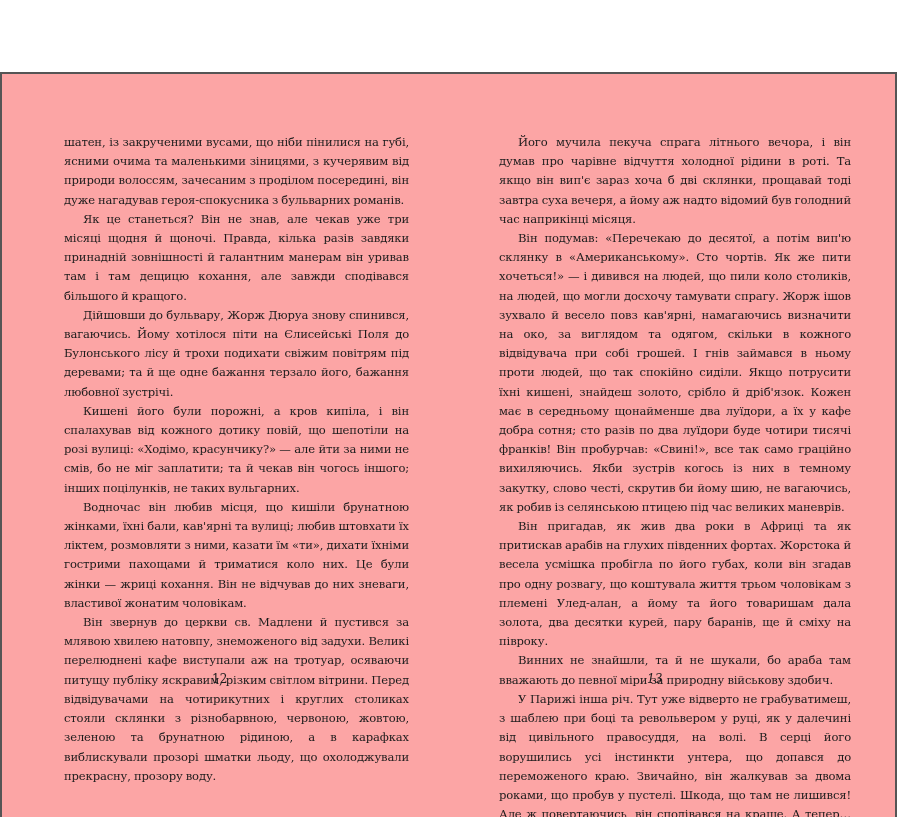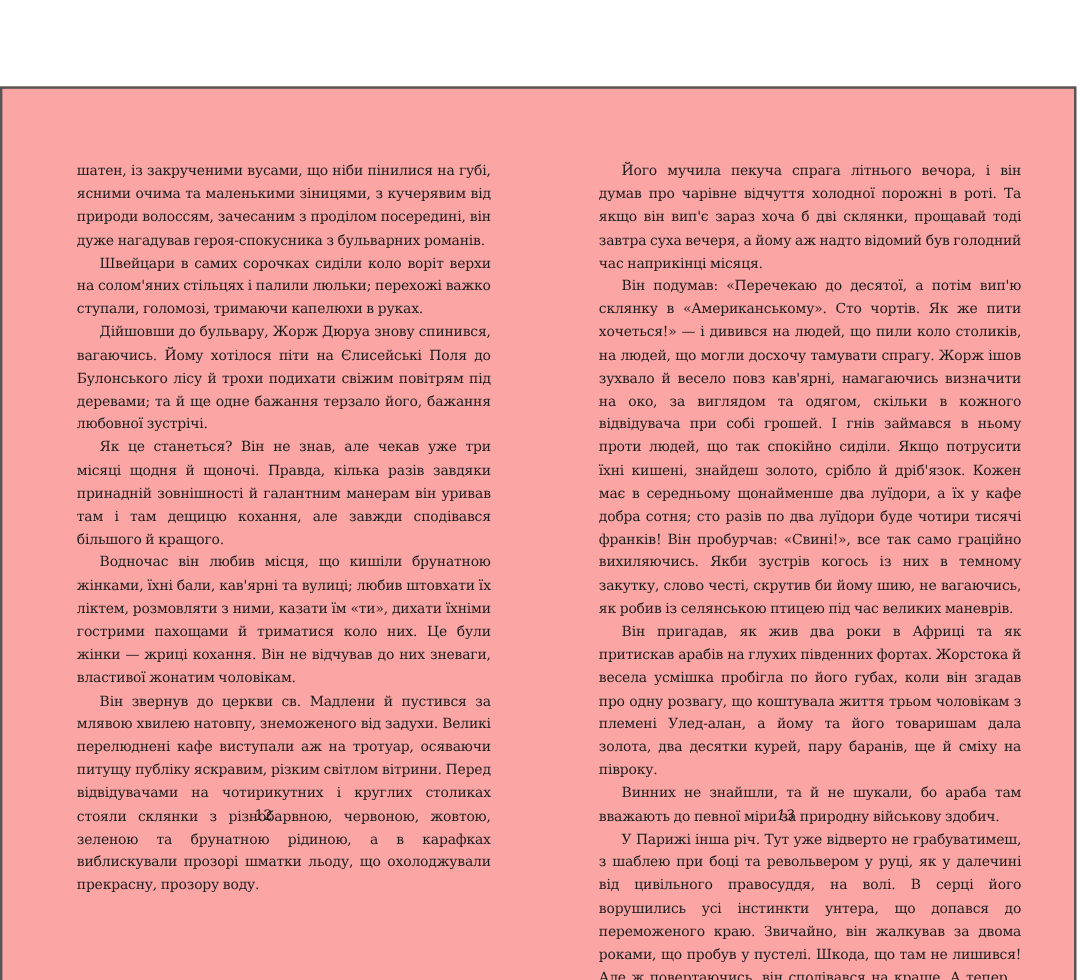--- a/index.html
+++ b/index.html
@@ -64,31 +64,31 @@
     .page-number.left { left: 210px; }
     .page-number.right { left: 645px; font-style: italic; }
   </style>
 </head>
 <body>
 
 <div class="spread">
 
   <div class="page page-left">
     <p class="para no-indent">шатен, із закрученими вусами, що ніби пінилися на губі, ясними очима та маленькими зіницями, з кучерявим від природи волоссям, зачесаним з проділом посередині, він дуже нагадував героя-спокусника з бульварних романів.</p>
-    <p class="para">Швейцари в самих сорочках сиділи коло воріт верхи на солом'яних стільцях і палили люльки; перехожі важко ступали, голомозі, тримаючи капелюхи в руках.</p>
+    <p class="para">Як це станеться? Він не знав, але чекав уже три місяці щодня й щоночі. Правда, кілька разів завдяки принадній зовнішності й галантним манерам він уривав там і там дещицю кохання, але завжди сподівався більшого й кращого.</p>
     <p class="para">Дійшовши до бульвару, Жорж Дюруа знову спинився, вагаючись. Йому хотілося піти на Єлисейські Поля до Булонського лісу й трохи подихати свіжим повітрям під деревами; та й ще одне бажання терзало його, бажання любовної зустрічі.</p>
-    <p class="para">Як це станеться? Він не знав, але чекав уже три місяці щодня й щоночі. Правда, кілька разів завдяки принадній зовнішності й галантним манерам він уривав там і там дещицю кохання, але завжди сподівався більшого й кращого.</p>
+    <p class="para">Кишені його були порожні, а кров кипіла, і він спалахував від кожного дотику повій, що шепотіли на розі вулиці: «Ходімо, красунчику?» — але йти за ними не смів, бо не міг заплатити; та й чекав він чогось іншого; інших поцілунків, не таких вульгарних.</p>
     <p class="para">Водночас він любив місця, що кишіли брунатною жінками, їхні бали, кав'ярні та вулиці; любив штовхати їх ліктем, розмовляти з ними, казати їм «ти», дихати їхніми гострими пахощами й триматися коло них. Це були жінки — жриці кохання. Він не відчував до них зневаги, властивої жонатим чоловікам.</p>
     <p class="para">Він звернув до церкви св. Мадлени й пустився за млявою хвилею натовпу, знеможеного від задухи. Великі перелюднені кафе виступали аж на тротуар, осяваючи питущу публіку яскравим, різким світлом вітрини. Перед відвідувачами на чотирикутних і круглих столиках стояли склянки з різнобарвною, червоною, жовтою, зеленою та брунатною рідиною, а в карафках виблискували прозорі шматки льоду, що охолоджували прекрасну, прозору воду.</p>
 
   </div>
   <div class="page-number left">12</div>
 
   <div class="page page-right">
-    <p class="para">Його мучила пекуча спрага літнього вечора, і він думав про чарівне відчуття холодної порожні в роті. Та якщо він вип'є зараз хоча б дві склянки, прощавай тоді завтра суха вечеря, а йому аж надто відомий був голодний час наприкінці місяця.</p>
+    <p class="para">Його мучила пекуча спрага літнього вечора, і він думав про чарівне відчуття холодної рідини в роті. Та якщо він вип'є зараз хоча б дві склянки, прощавай тоді завтра суха вечеря, а йому аж надто відомий був голодний час наприкінці місяця.</p>
     <p class="para">Він подумав: «Перечекаю до десятої, а потім вип'ю склянку в «Американському». Сто чортів. Як же пити хочеться!» — і дивився на людей, що пили коло столиків, на людей, що могли досхочу тамувати спрагу. Жорж ішов зухвало й весело повз кав'ярні, намагаючись визначити на око, за виглядом та одягом, скільки в кожного відвідувача при собі грошей. І гнів займався в ньому проти людей, що так спокійно сиділи. Якщо потрусити їхні кишені, знайдеш золото, срібло й дріб'язок. Кожен має в середньому щонайменше два луїдори, а їх у кафе добра сотня; сто разів по два луїдори буде чотири тисячі франків! Він пробурчав: «Свині!», все так само граційно вихиляючись. Якби зустрів когось із них в темному закутку, слово честі, скрутив би йому шию, не вагаючись, як робив із селянською птицею під час великих маневрів.</p>
     <p class="para">Він пригадав, як жив два роки в Африці та як притискав арабів на глухих південних фортах. Жорстока й весела усмішка пробігла по його губах, коли він згадав про одну розвагу, що коштувала життя трьом чоловікам з племені Улед-алан, а йому та його товаришам дала золота, два десятки курей, пару баранів, ще й сміху на півроку.</p>
     <p class="para">Винних не знайшли, та й не шукали, бо араба там вважають до певної міри за природну військову здобич.</p>
     <p class="para">У Парижі інша річ. Тут уже відверто не грабуватимеш, з шаблею при боці та револьвером у руці, як у далечині від цивільного правосуддя, на волі. В серці його ворушились усі інстинкти унтера, що допався до переможеного краю. Звичайно, він жалкував за двома роками, що пробув у пустелі. Шкода, що там не лишився! Але ж повертаючись, він сподівався на краще. А тепер… От тепер і маєш.</p>
 
   </div>
   <div class="page-number right">13</div>
 
 </div>
 

